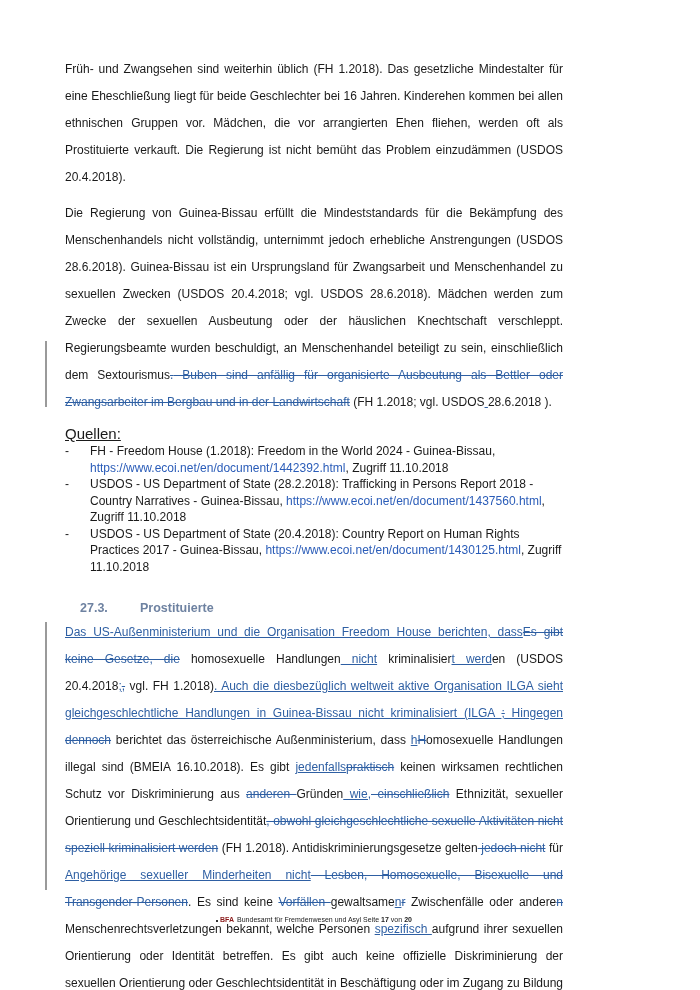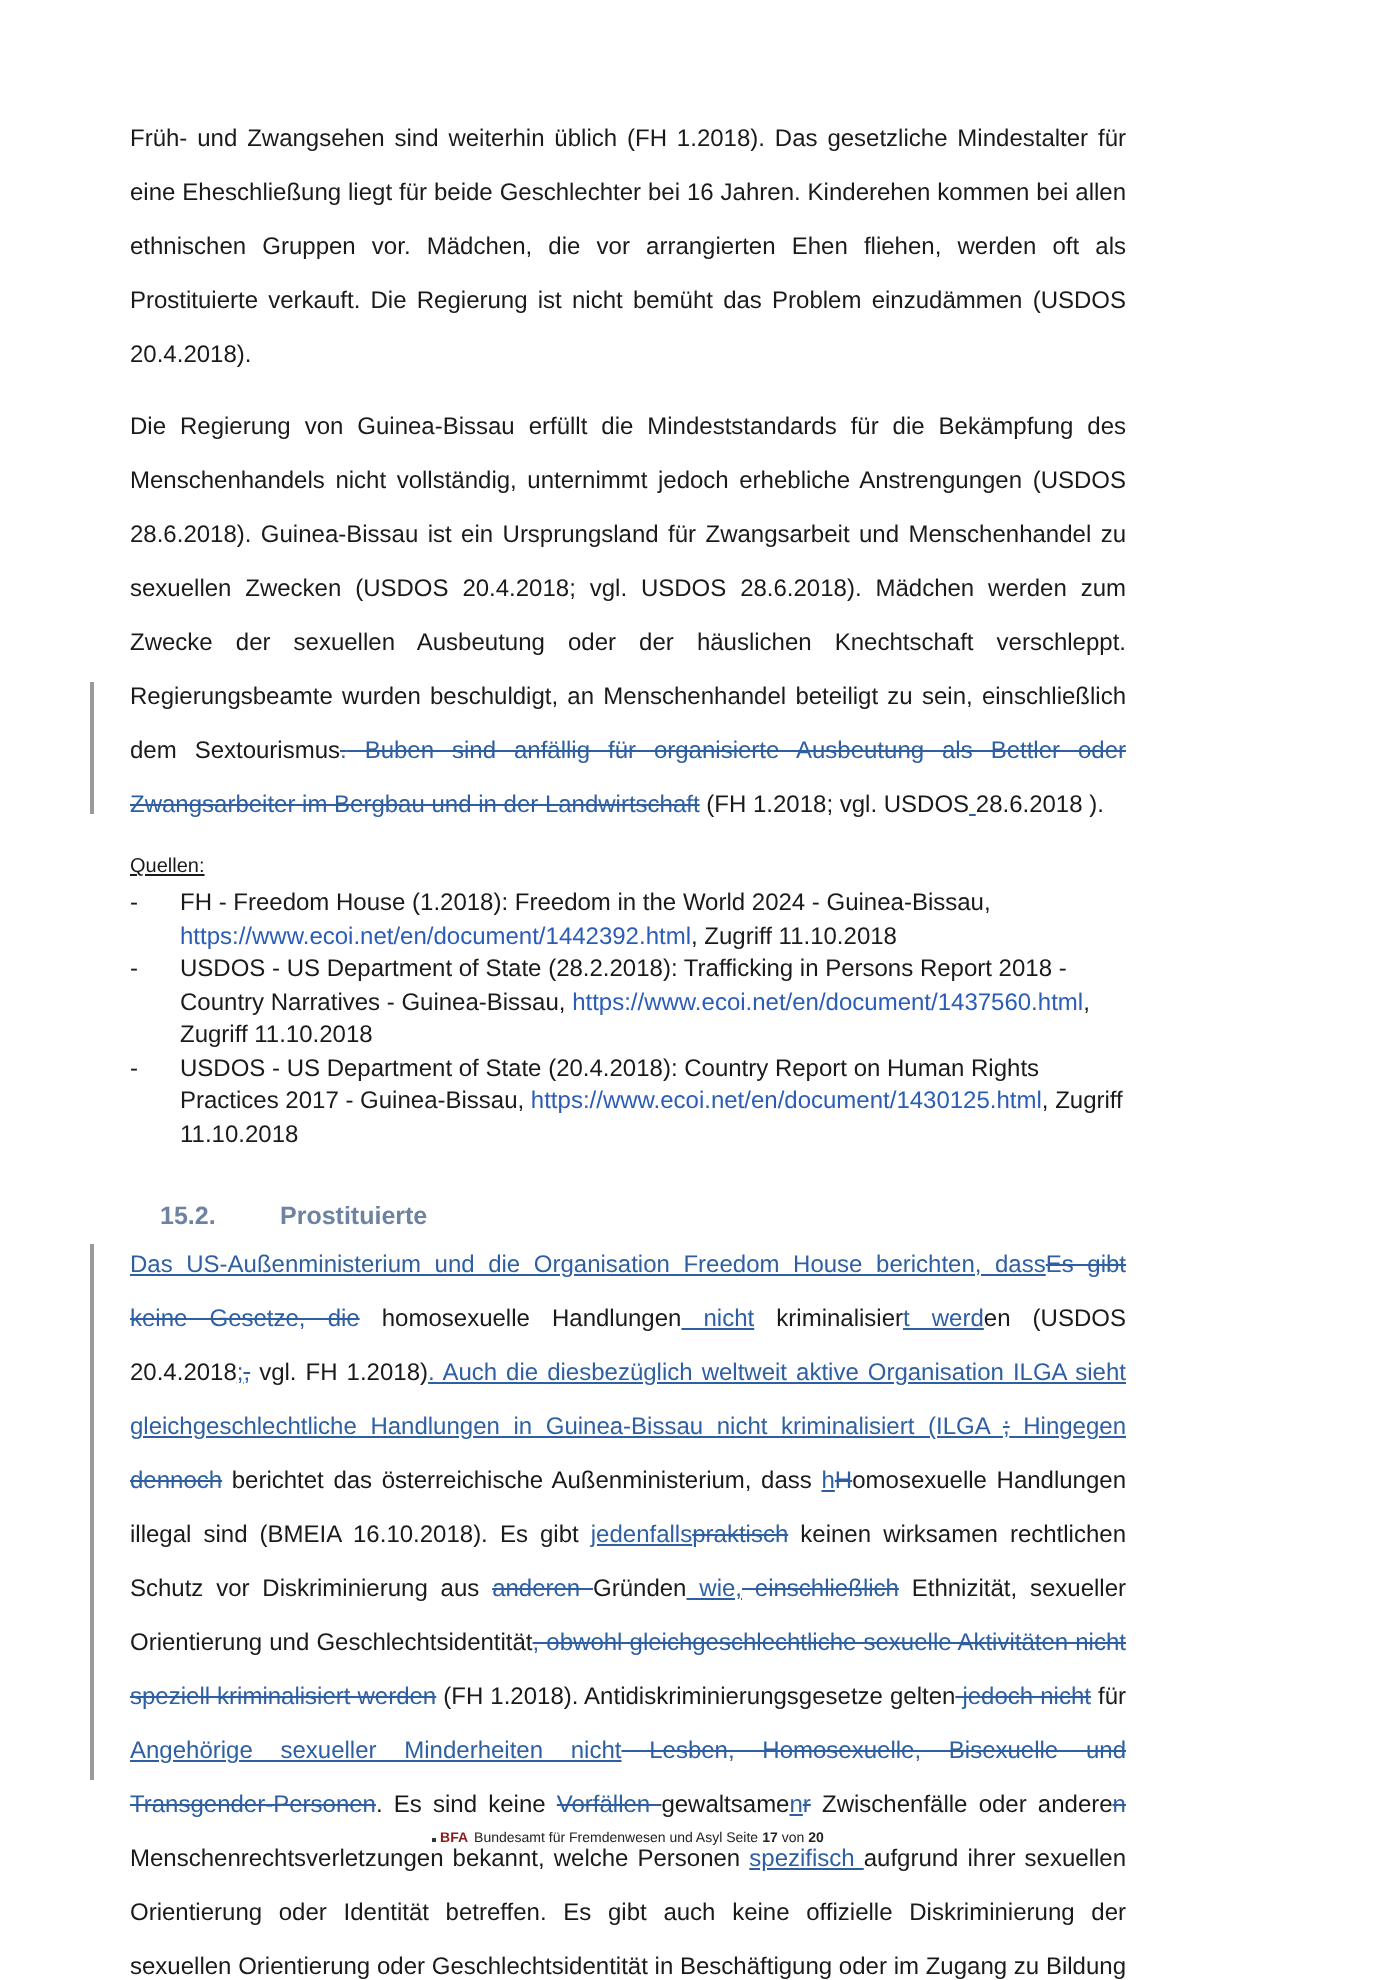--- a/index.html
+++ b/index.html
@@ -18,21 +18,21 @@
   .r-n{color:#1a1a1a;}
   .r-i{color:var(--change,#2E5FA3);text-decoration:underline;}
   .r-d{color:var(--change,#2E5FA3);text-decoration:line-through;}
   .r-id{color:var(--change,#2E5FA3);text-decoration:underline line-through;}
   a.r-l{color:var(--link,#2A5CB8);cursor:pointer;}
   
   .change-bar{position:absolute;width:2px;background:var(--bar,#9a9a9a);left:-20px;}
   .bar-trafficking{top:141px;height:66px;}
   .bar-homosexuality{top:3px;height:268px;}
   
-  .quellen-label{font-size:10px;line-height:16px;text-decoration:underline;margin:10px 0 1px 0;}
+  .quellen-label{font-size:15px;line-height:16px;text-decoration:underline;margin:10px 0 1px 0;}
   .source-list{list-style:none;margin:0 0 22px 0;padding:0;font-size:12px;line-height:16.5px;}
   .source-list li{display:flex;align-items:flex-start;}
   .source-list .marker{width:25px;flex:0 0 25px;}
   .source-list .src-text{flex:1;}
   
   .section-heading{
     display:flex;margin:24px 0 2px 15px;
     font-size:12.5px;font-weight:bold;color:var(--heading,#6E82A1);
     line-height:18px;
   }
@@ -70,21 +70,21 @@
       <span class="marker">-</span>
       <span class="src-text"><span class="r-n">USDOS - US Department of State (28.2.2018): Trafficking in Persons Report 2018 - Country Narratives - Guinea-Bissau, </span><a class="r-l">https://www.ecoi.net/en/document/1437560.html</a><span class="r-n">, Zugriff 11.10.2018</span></span>
     </li>
     <li>
       <span class="marker">-</span>
       <span class="src-text"><span class="r-n">USDOS - US Department of State (20.4.2018): Country Report on Human Rights Practices 2017 - Guinea-Bissau, </span><a class="r-l">https://www.ecoi.net/en/document/1430125.html</a><span class="r-n">, Zugriff 11.10.2018</span></span>
     </li>
   </ul>
 
   <h2 class="section-heading">
-    <span class="sec-num">15.2.</span>
+    <span class="sec-num">27.3.</span>
     <span class="sec-title">Prostituierte</span>
   </h2>
 
   <p class="body-para">
     <span class="change-bar bar-homosexuality"></span>
   <span class="r-i">Das US-Außenministerium und die Organisation Freedom House berichten, dass</span><span class="r-d">Es gibt keine Gesetze, die</span><span class="r-n"> homosexuelle Handlungen</span><span class="r-i"> nicht</span><span class="r-n"> kriminalisier</span><span class="r-i">t werd</span><span class="r-n">en (USDOS 20.4.2018</span><span class="r-i">;</span><span class="r-d">,</span><span class="r-n"> vgl. FH 1.2018)</span><span class="r-i">. Auch die diesbezüglich weltweit aktive Organisation ILGA sieht gleichgeschlechtliche Handlungen in Guinea-Bissau nicht kriminalisiert (ILGA </span><span class="r-id">;</span><span class="r-i"> Hingegen</span><span class="r-d"> dennoch</span><span class="r-n"> berichtet das österreichische Außenministerium, dass </span><span class="r-i">h</span><span class="r-d">H</span><span class="r-n">omosexuelle Handlungen illegal sind (BMEIA 16.10.2018). Es gibt </span><span class="r-i">jedenfalls</span><span class="r-d">praktisch</span><span class="r-n"> keinen wirksamen rechtlichen Schutz vor Diskriminierung aus </span><span class="r-d">anderen </span><span class="r-n">Gründen</span><span class="r-i"> wie,</span><span class="r-d"> einschließlich</span><span class="r-n"> Ethnizität, sexueller Orientierung und Geschlechtsidentität</span><span class="r-d">, obwohl gleichgeschlechtliche sexuelle Aktivitäten nicht speziell kriminalisiert werden</span><span class="r-n"> (FH 1.2018). Antidiskriminierungsgesetze gelten</span><span class="r-d"> jedoch nicht</span><span class="r-n"> für</span><span class="r-i"> Angehörige sexueller Minderheiten nicht</span><span class="r-d"> Lesben, Homosexuelle, Bisexuelle und Transgender-Personen</span><span class="r-n">. Es sind keine </span><span class="r-d">Vorfällen </span><span class="r-n">gewaltsame</span><span class="r-i">n</span><span class="r-d">r</span><span class="r-n"> Zwischenfälle oder andere</span><span class="r-d">n</span><span class="r-n"> Menschenrechtsverletzungen bekannt, welche Personen </span><span class="r-i">spezifisch </span><span class="r-n">aufgrund ihrer sexuellen Orientierung oder Identität betreffen. Es gibt auch keine offizielle Diskriminierung der sexuellen Orientierung oder Geschlechtsidentität in Beschäftigung oder im Zugang zu Bildung und Gesundheitsversorgung (USDOS 20.4.2018).</span></p>
 
   <div class="quellen-label">Quellen:</div>
 
   <div class="footer">

